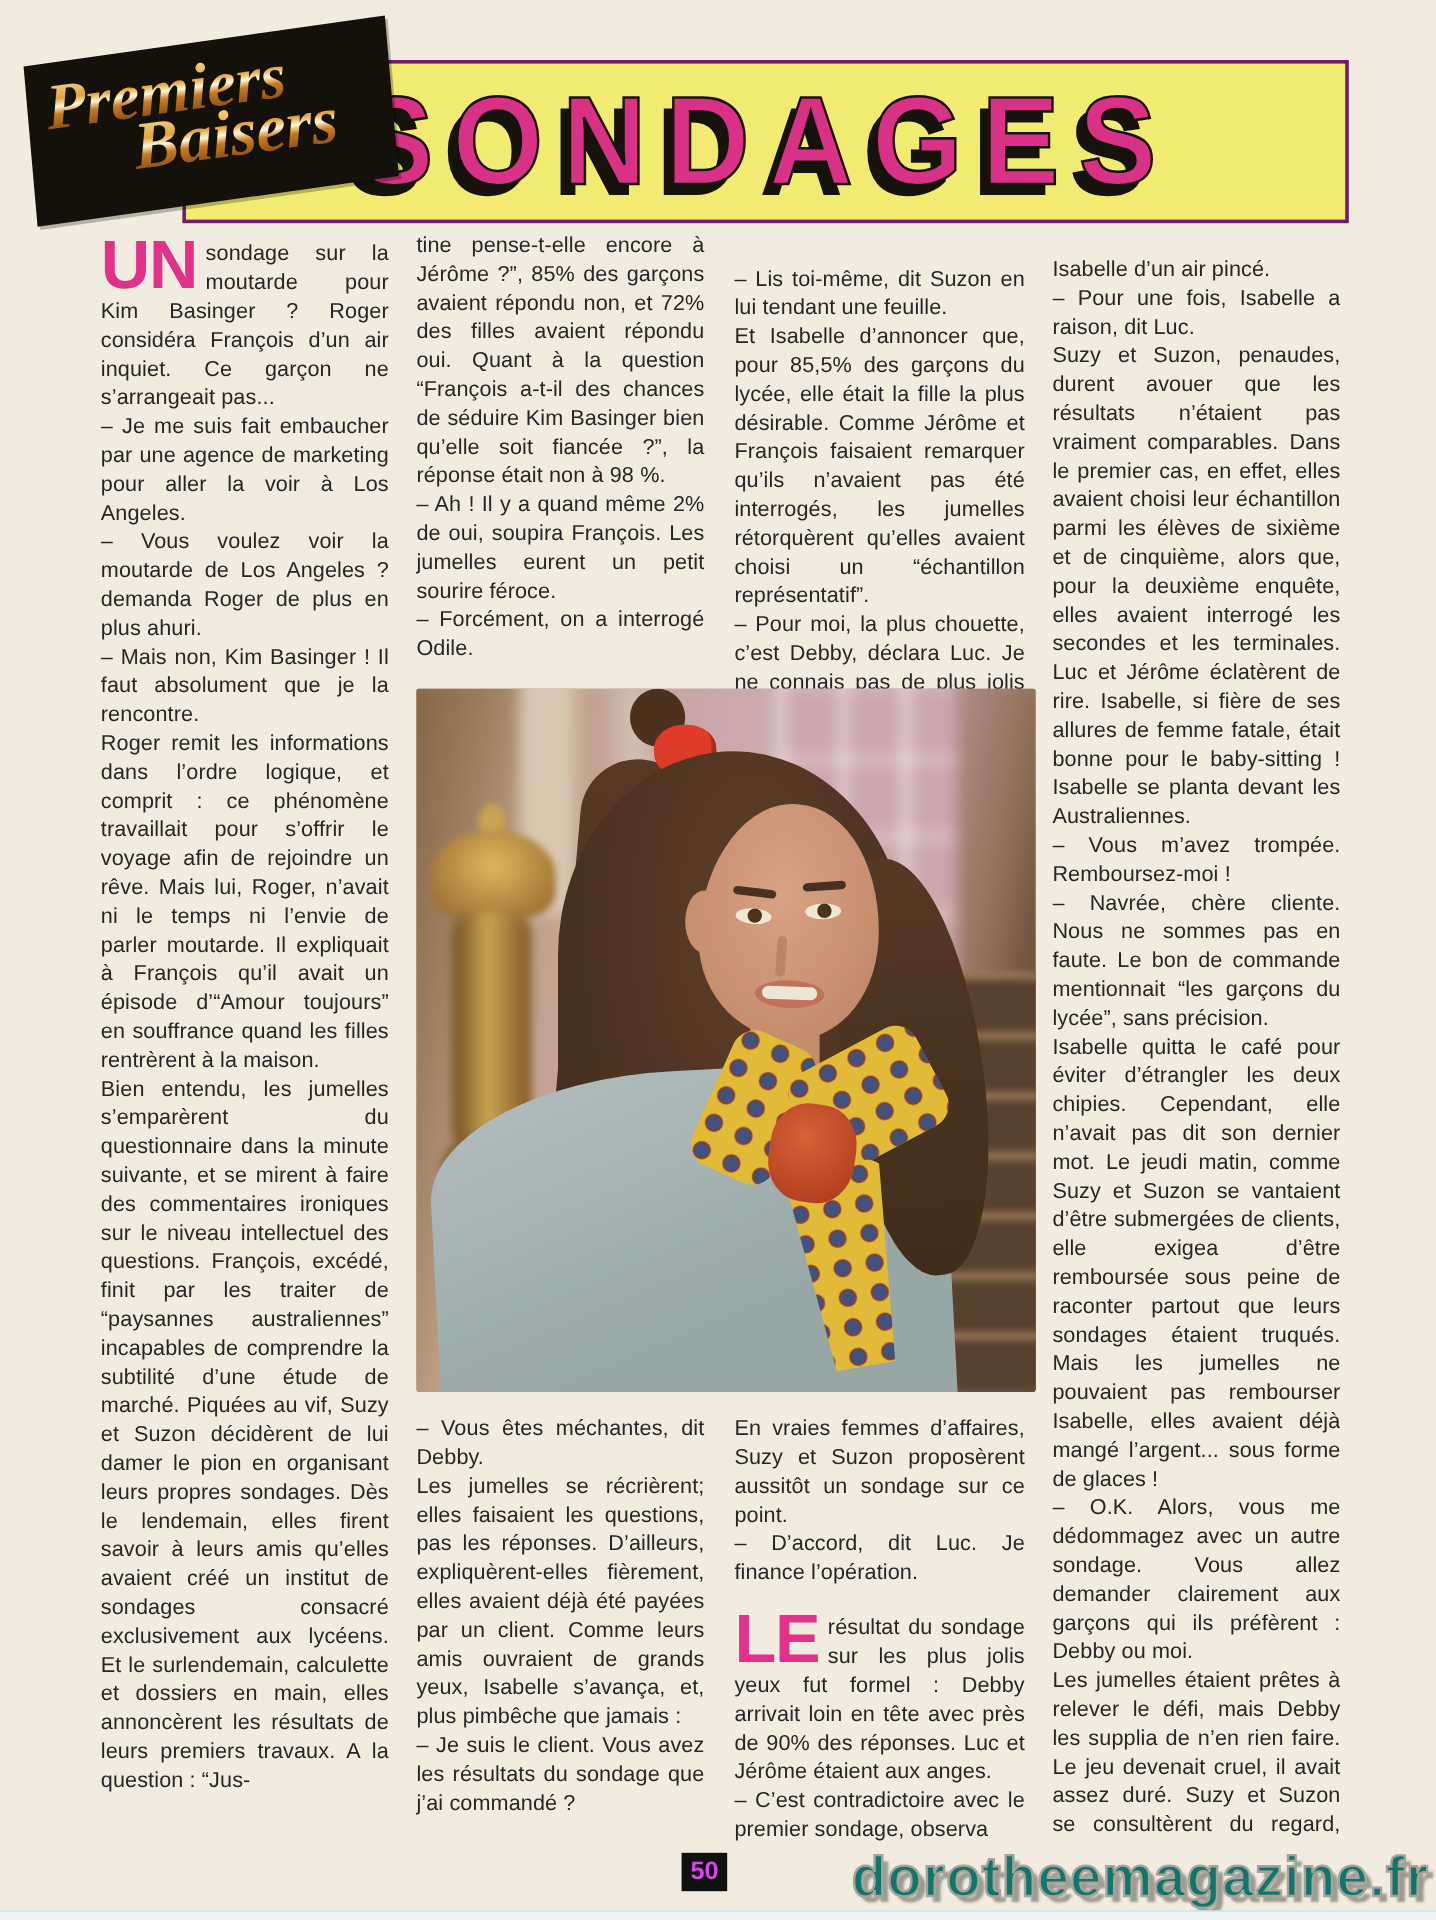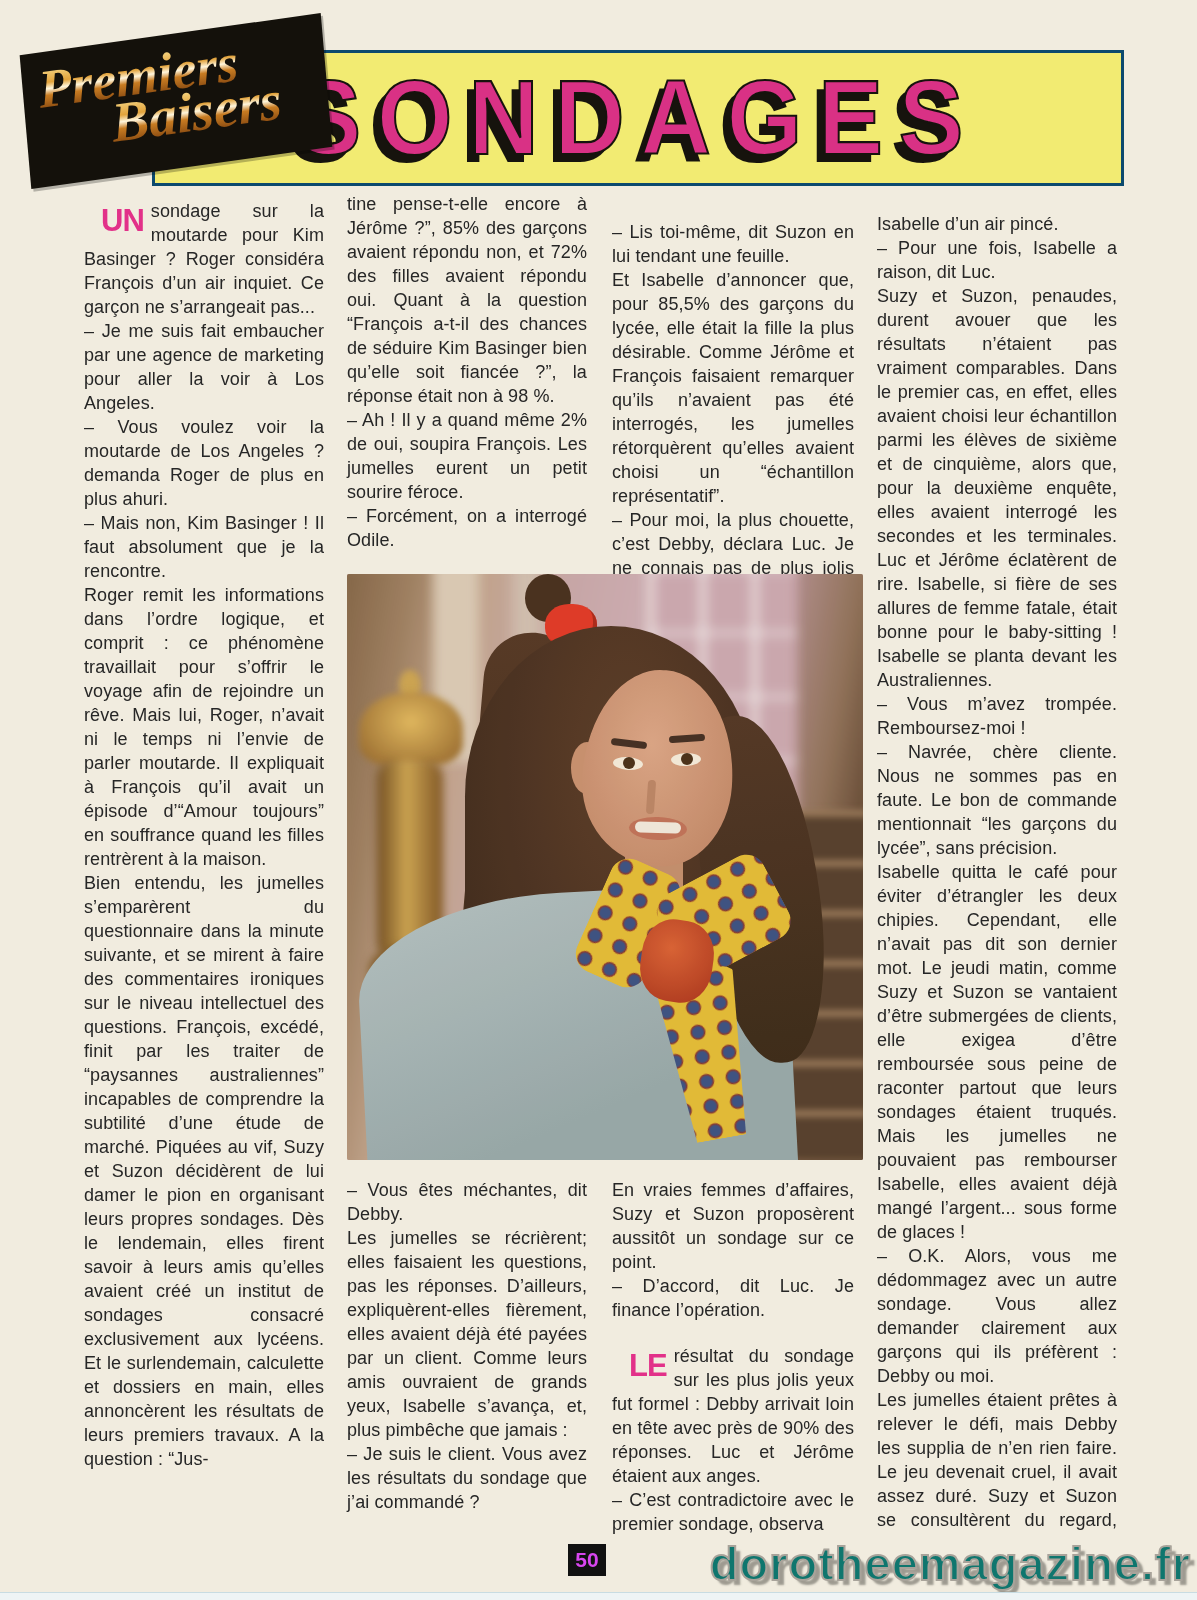--- a/index.html
+++ b/index.html
@@ -8,21 +8,21 @@
     width:1197px;height:1600px;
     background:#f1ecdf;
     overflow:hidden;
     font-family:"Liberation Sans",sans-serif;
   }
 
   
   .banner{
     position:absolute;left:152px;top:50px;width:972px;height:136px;
     background:#f2eb72;
-    border:3px solid #0c4a6e;
+    border:3px solid #701a75;
     box-sizing:border-box;
     display:flex;align-items:center;justify-content:center;
   }
   .title{
     font-size:97px;font-weight:700;letter-spacing:16px;
     color:#d93185;
     -webkit-text-stroke:2px #16130d;
     text-shadow:-8px 8px 0 #16130d;
     transform:scaleY(1.08);
     white-space:nowrap;
@@ -54,23 +54,23 @@
   .col p{margin:0;}
   #col1{left:84px;top:199px;height:1318px;overflow:hidden;}
   #col2t{left:347px;top:192px;}
   #col3t{left:612px;top:199px;width:242px;margin-top:21px;}
   #col4{left:877px;top:212px;height:1324px;overflow:hidden;}
   #col2b{left:347px;top:1178px;}
   #col3b{left:612px;top:1178px;width:242px;}
   .dropcap{
     float:left;
     color:#e23189;font-weight:700;
-    font-size:31px;line-height:40px;
+    font-size:57px;line-height:40px;
     height:44px;
-    margin:2px 7px 0 17px;letter-spacing:-1px;
+    margin:2px 7px 0 0;letter-spacing:-1px;
   }
   .gap-top{margin-top:22px !important;}
 
   
   .photo{
     position:absolute;left:347px;top:574px;width:516px;height:586px;
     overflow:hidden;z-index:3;background:#b99a92;
     border-radius:2px;
   }
   .photo *{position:absolute;}

